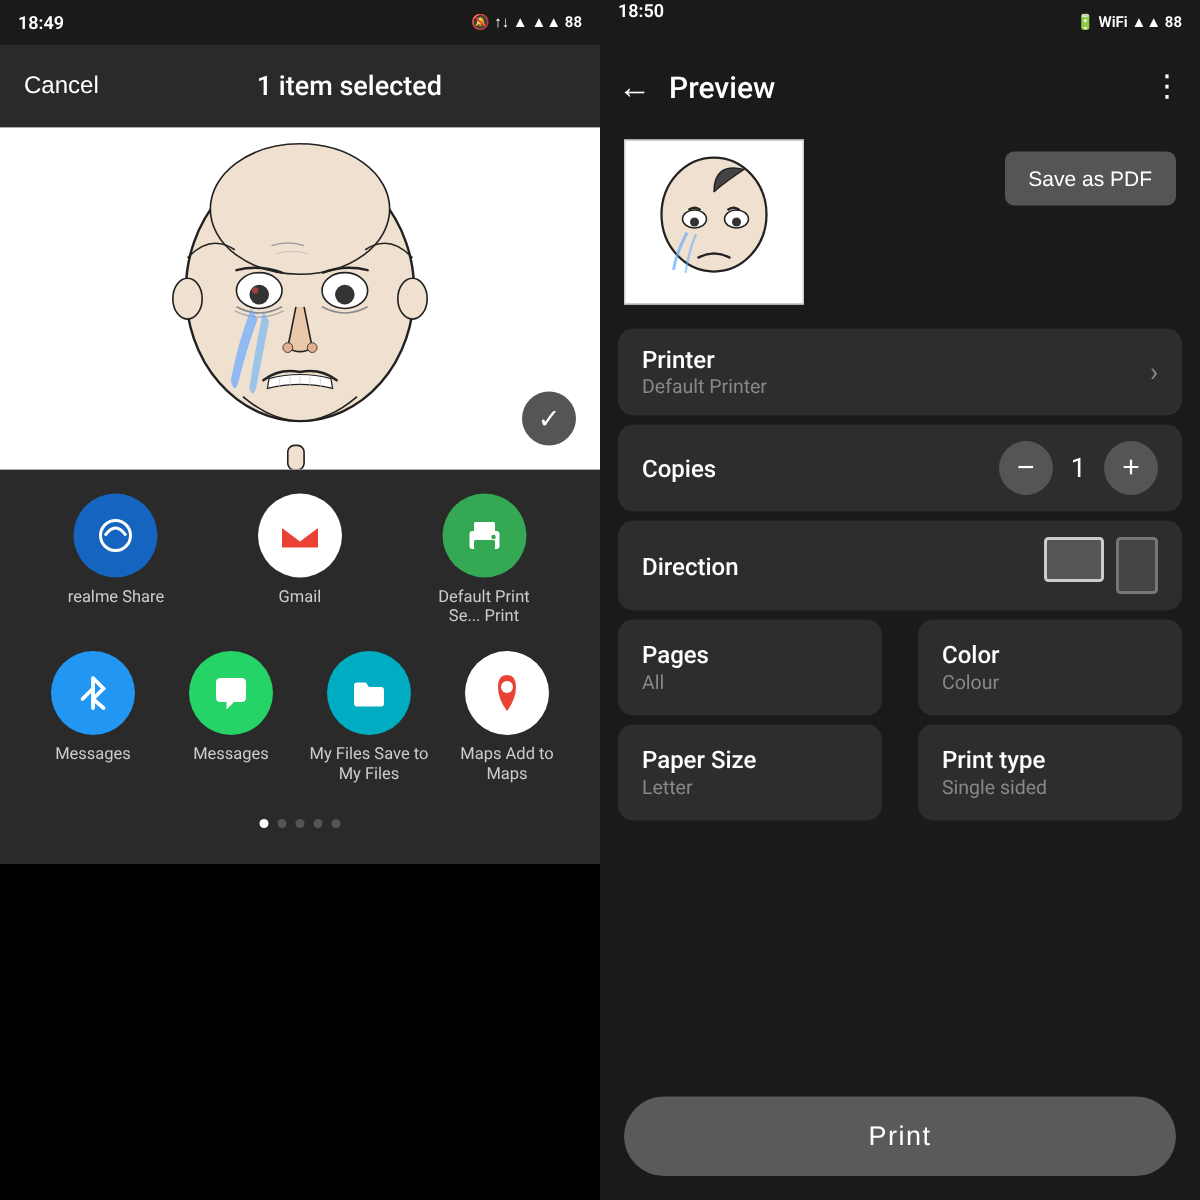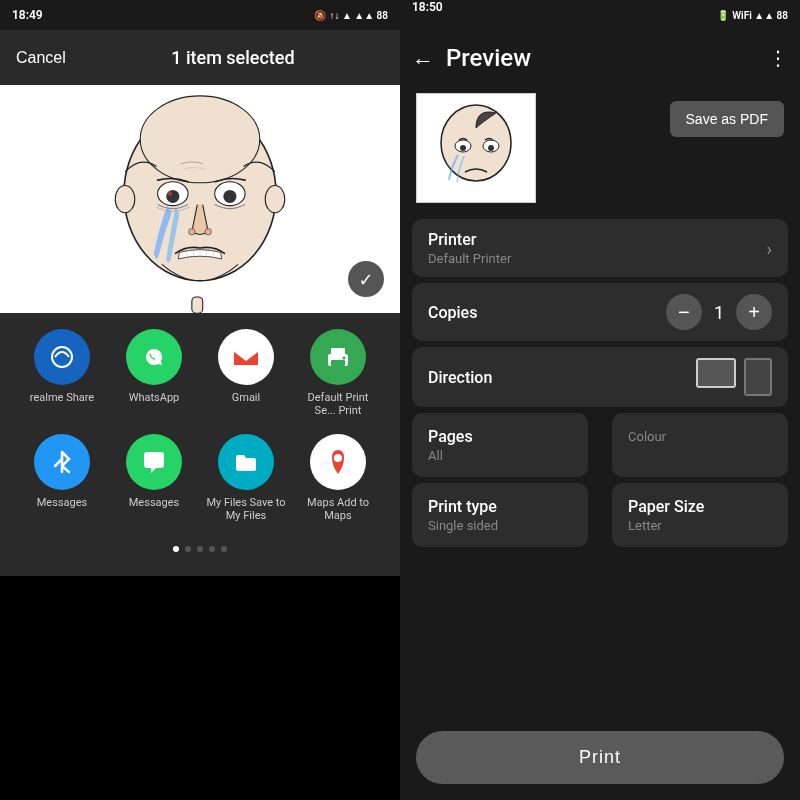--- a/index.html
+++ b/index.html
@@ -185,21 +185,21 @@
     .back-btn {
       color: #fff;
       font-size: 22px;
       background: none;
       border: none;
       cursor: pointer;
     }
 
     .preview-title {
       color: #fff;
-      font-size: 24px;
+      font-size: 20px;
       font-weight: 500;
       flex: 1;
     }
 
     .more-btn {
       color: #fff;
       font-size: 20px;
       background: none;
       border: none;
       cursor: pointer;
@@ -445,30 +445,20 @@
 
     <div class="share-row">
       <div class="share-item">
         <div class="share-icon-circle" style="background:#1565c0;">
           <svg width="30" height="30" viewBox="0 0 30 30">
               <circle cx="15" cy="15" r="10" fill="none" stroke="#fff" stroke-width="2"></circle>
               <path d="M8 15 Q15 5 22 15" fill="none" stroke="#fff" stroke-width="2"></path>
             </svg>
         </div>
         <span class="share-label">realme Share</span>
-      </div>
-      <div class="share-item">
-        <div class="share-icon-circle" style="background:#25d366;">
-          <svg width="32" height="32" viewBox="0 0 32 32">
-              <circle cx="16" cy="16" r="14" fill="#25d366"></circle>
-              <path d="M16 8a8 8 0 0 1 6.9 12.1L24 24l-3.9-1.1A8 8 0 1 1 16 8z" fill="#fff"></path>
-              <path d="M12 13.5c.3 1.8 2.5 4 4.5 4.5" fill="none" stroke="#25d366" stroke-width="1.5" stroke-linecap="round"></path>
-            </svg>
-        </div>
-        <span class="share-label">WhatsApp</span>
       </div>
       <div class="share-item">
         <div class="share-icon-circle" style="background:#fff;">
           <svg width="36" height="36" viewBox="0 0 36 36">
               <rect width="36" height="36" rx="18" fill="#fff"></rect>
               <path d="M6 12 L18 21 L30 12 L30 26 L6 26 Z" fill="#ea4335"></path>
               <path d="M6 12 L18 21 L30 12" fill="none" stroke="#fff" stroke-width="1.5"></path>
             </svg>
         </div>
         <span class="share-label">Gmail</span>
@@ -596,33 +586,34 @@
         <div class="dir-icon portrait" style="border:2px solid #777; background:#444;"></div>
       </div>
     </div>
 
     <div class="two-col-row">
       <div class="option-card-half">
         <span class="option-card-label">Pages</span>
         <span class="option-card-sub">All</span>
       </div>
       <div class="option-card-half">
+        <span class="option-card-label">Color</span>
         <span class="option-card-sub">Colour</span>
       </div>
     </div>
 
     <div class="two-col-row">
+      <div class="option-card-half">
+        <span class="option-card-label">Paper Size</span>
+        <span class="option-card-sub">Letter</span>
+      </div>
       <div class="option-card-half">
         <span class="option-card-label">Print type</span>
         <span class="option-card-sub">Single sided</span>
       </div>
-      <div class="option-card-half">
-        <span class="option-card-label">Paper Size</span>
-        <span class="option-card-sub">Letter</span>
-      </div>
     </div>
 
   </div>
 
   <div class="print-btn-container">
     <button class="print-btn">Print</button>
   </div>
 
 </div>
 

